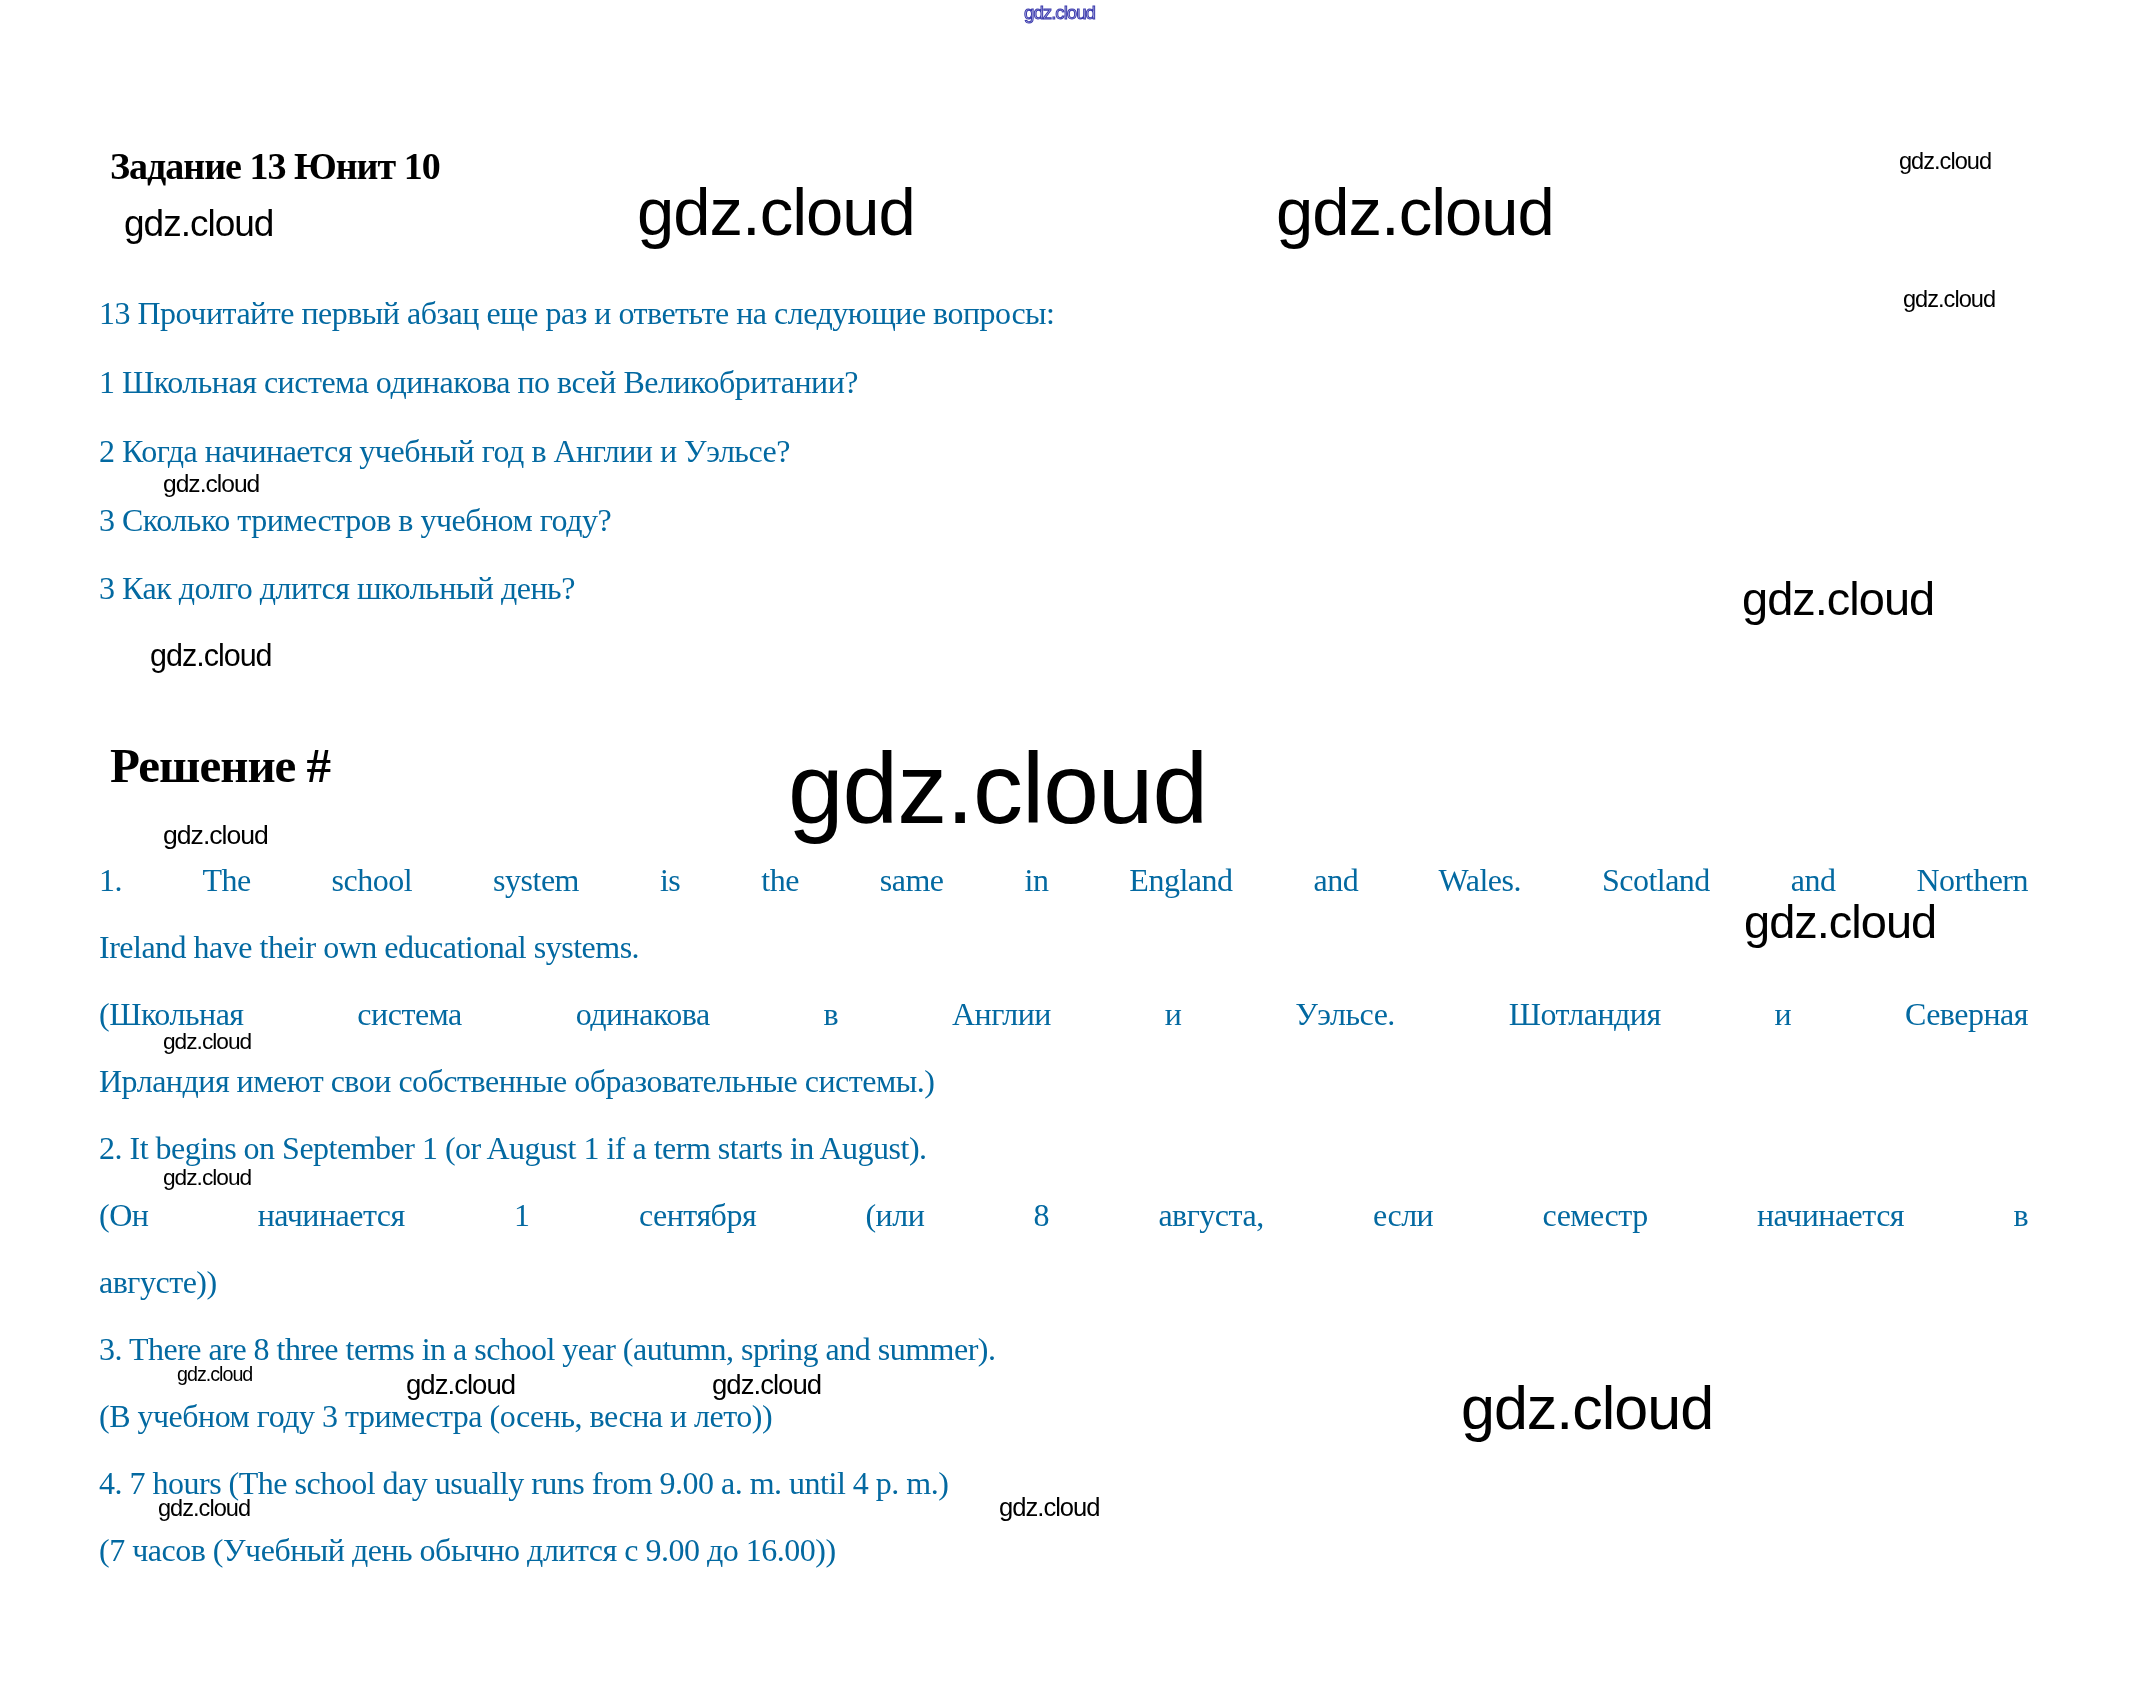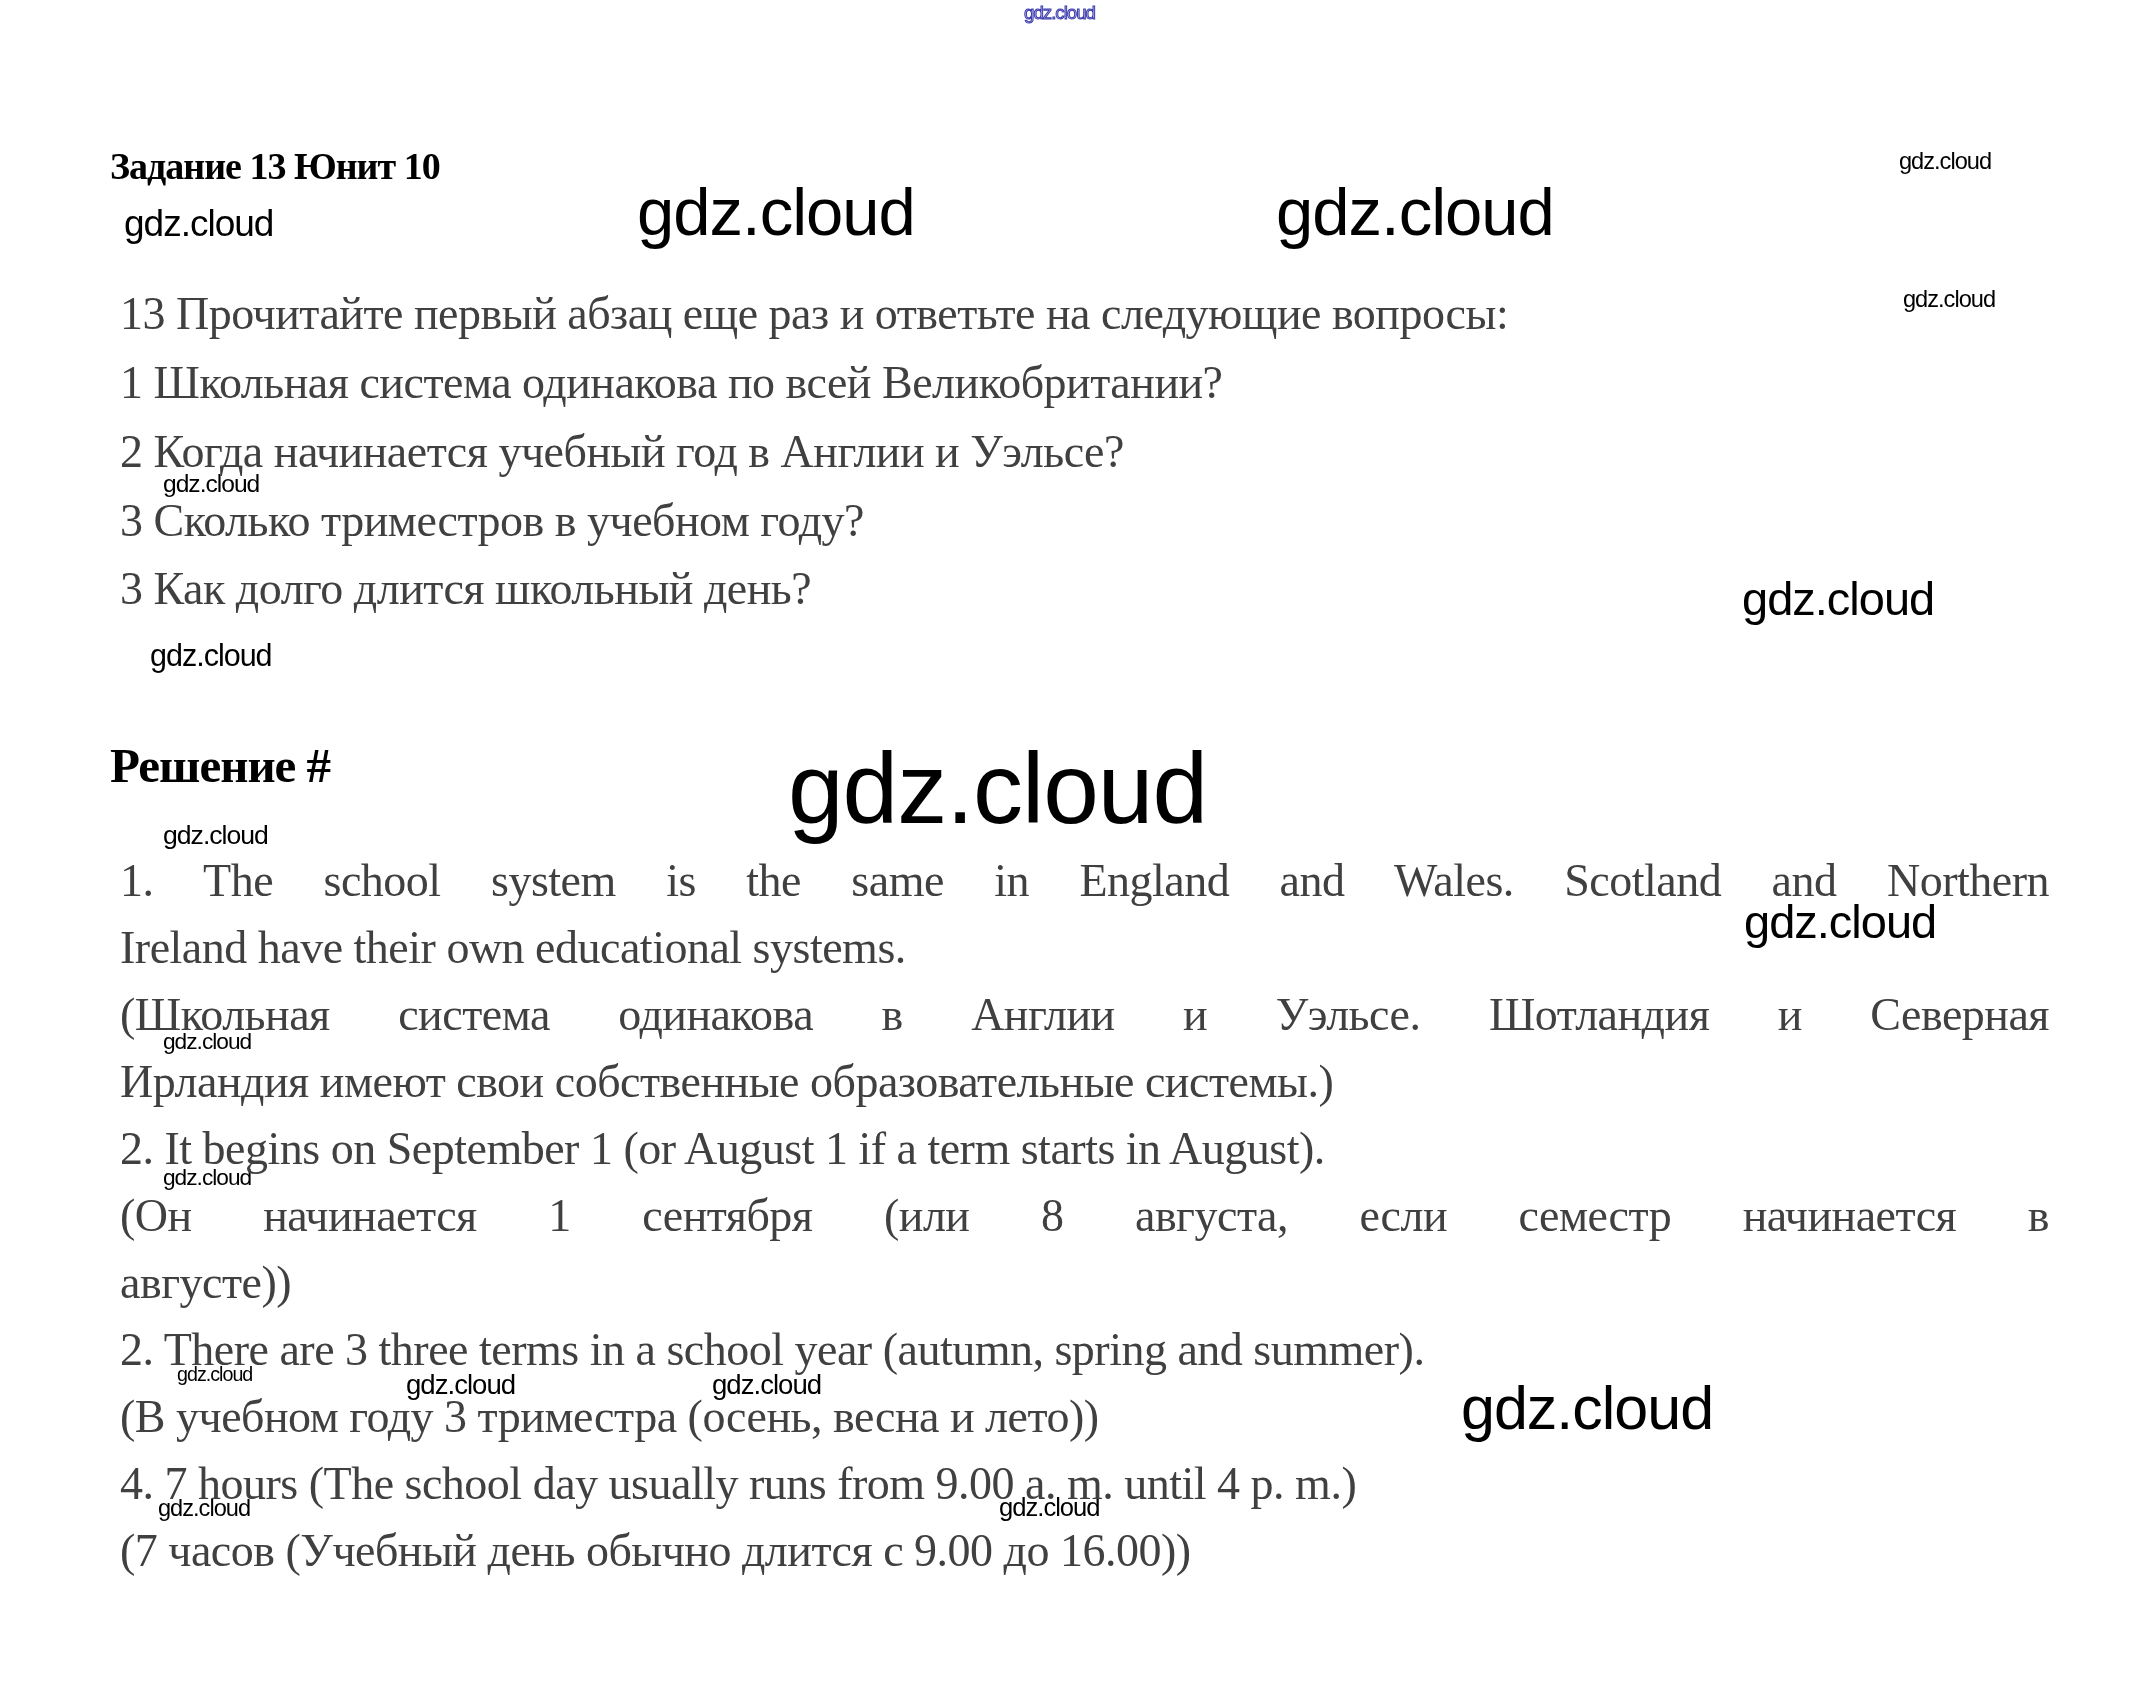--- a/index.html
+++ b/index.html
@@ -7,25 +7,25 @@
     position:relative;
     width:2147px;height:1707px;
     background:#ffffff;
     overflow:hidden;
     font-family:"Liberation Serif","DejaVu Serif",serif;
     color:#000;
     padding-left:24px;
   }
   
   .line{
-    position:absolute;left:120px;width:1929px;
-    font-size:46px;line-height:55px;
+    position:absolute;left:99px;width:1929px;
+    font-size:32px;line-height:55px;
     letter-spacing:-0.5px;
     white-space:nowrap;
-    color:#404040;
+    color:#0369a1;
   }
   .just{
     white-space:normal;
     text-align:justify;
     text-align-last:justify;
   }
   .title{
     position:absolute;left:110px;top:144px;
     font-size:38px;font-weight:bold;letter-spacing:-1px;
   }
@@ -108,19 +108,19 @@
 
   <div class="heading">Решение #</div>
 
   <div class="line just s0">1. The school system is the same in England and Wales. Scotland and Northern</div>
   <div class="line s1">Ireland have their own educational systems.</div>
   <div class="line just s2">(Школьная система одинакова в Англии и Уэльсе. Шотландия и Северная</div>
   <div class="line s3">Ирландия имеют свои собственные образовательные системы.)</div>
   <div class="line s4">2. It begins on September 1 (or August 1 if a term starts in August).</div>
   <div class="line just s5">(Он начинается 1 сентября (или 8 августа, если семестр начинается в</div>
   <div class="line s6">августе))</div>
-  <div class="line s7">2. There are 3 three terms in a school year (autumn, spring and summer).</div>
+  <div class="line s7">3. There are 8 three terms in a school year (autumn, spring and summer).</div>
   <div class="line s8">(В учебном году 3 триместра (осень, весна и лето))</div>
   <div class="line s9">4. 7 hours (The school day usually runs from 9.00 a. m. until 4 p. m.)</div>
   <div class="line s10">(7 часов (Учебный день обычно длится с 9.00 до 16.00))</div>
 
 </div>
 
 
 </body></html>

